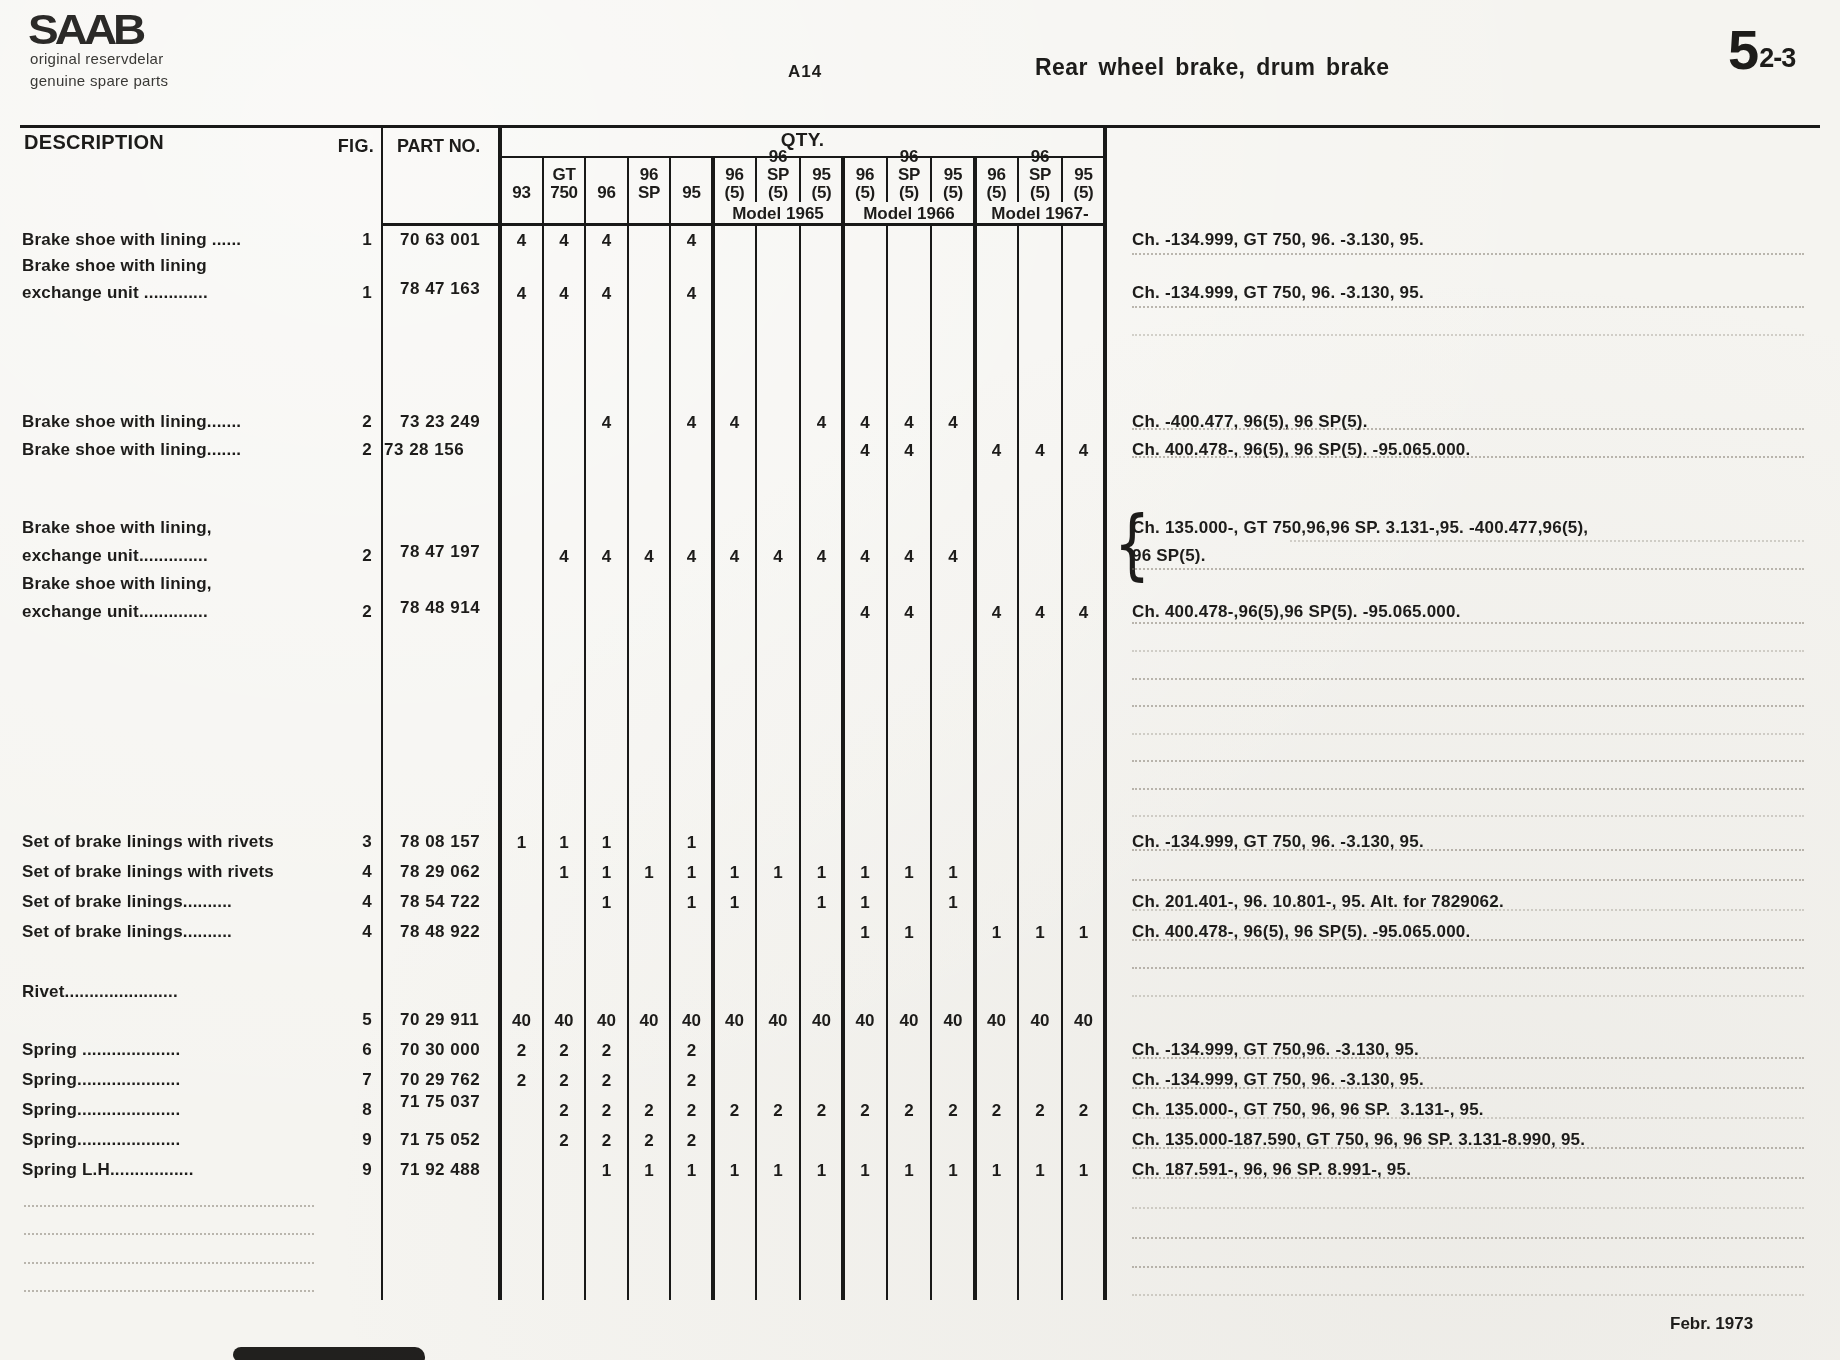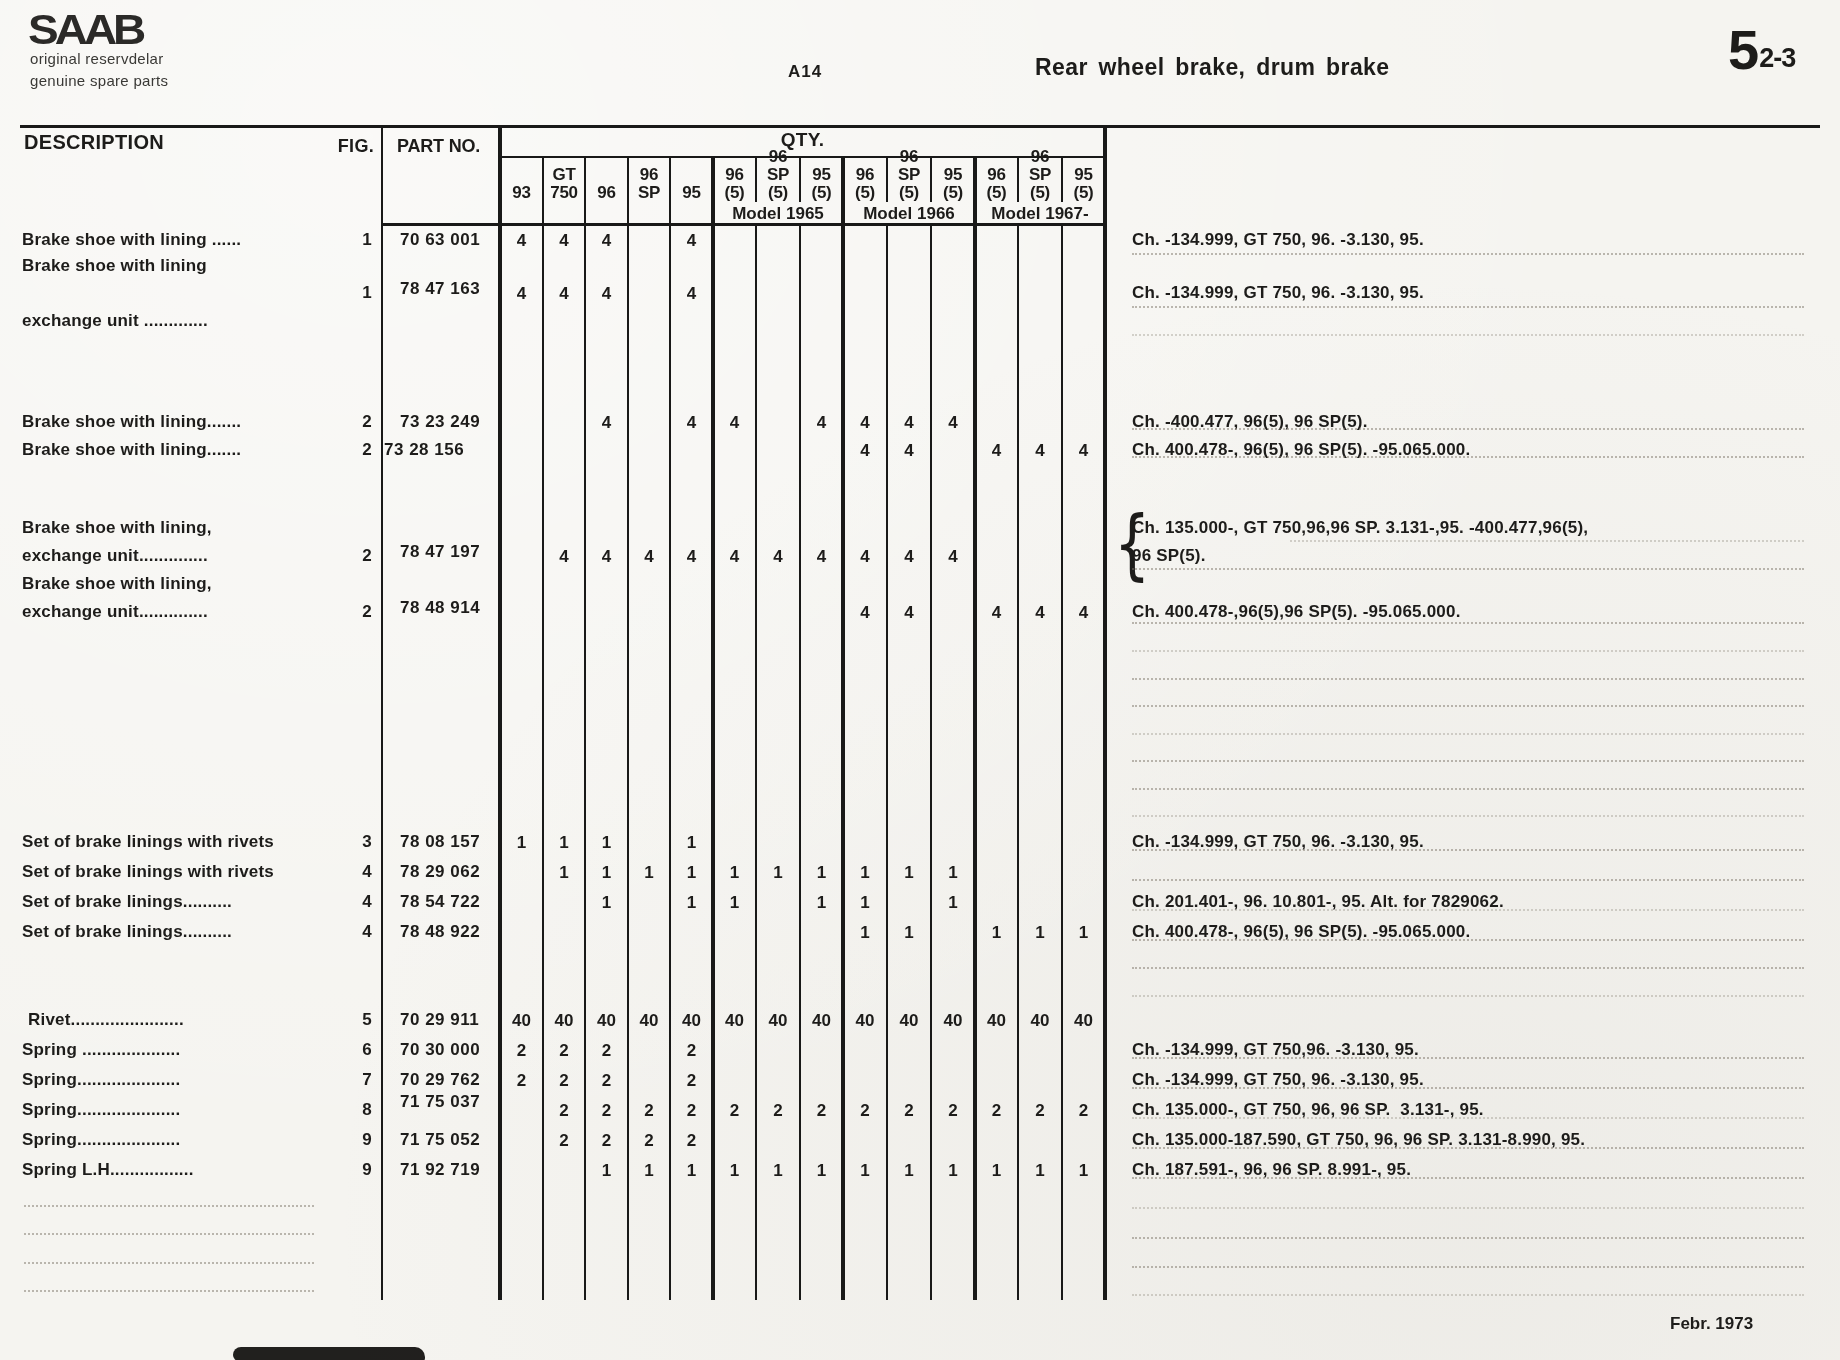--- a/index.html
+++ b/index.html
@@ -109,21 +109,21 @@
       <div class="modelhead" style="left: 975px; top: 204px; width: 130px;">Model 1967-</div>
       <div class="txt" style="left: 22px; top: 230px;">Brake shoe with lining ......</div>
       <div class="txt" style="left: 334px; top: 230px; width: 38px; text-align: right;">1</div>
       <div class="txt" style="left: 400px; top: 230px; letter-spacing: 0.5px;">70 63 001</div>
       <div class="qtyv" style="left: 500px; top: 231px; width: 43px;">4</div>
       <div class="qtyv" style="left: 543px; top: 231px; width: 42px;">4</div>
       <div class="qtyv" style="left: 585px; top: 231px; width: 43px;">4</div>
       <div class="qtyv" style="left: 670px; top: 231px; width: 43px;">4</div>
       <div class="txt" style="left: 1132px; top: 230px;">Ch. -134.999, GT 750, 96. -3.130, 95.</div>
       <div class="txt" style="left: 22px; top: 256px;">Brake shoe with lining</div>
-      <div class="txt" style="left: 22px; top: 283px; margin-top: 28px;">exchange unit .............</div>
+      <div class="txt" style="left: 22px; top: 283px;">exchange unit .............</div>
       <div class="txt" style="left: 334px; top: 283px; width: 38px; text-align: right;">1</div>
       <div class="txt" style="left: 400px; top: 279px; letter-spacing: 0.5px;">78 47 163</div>
       <div class="qtyv" style="left: 500px; top: 284px; width: 43px;">4</div>
       <div class="qtyv" style="left: 543px; top: 284px; width: 42px;">4</div>
       <div class="qtyv" style="left: 585px; top: 284px; width: 43px;">4</div>
       <div class="qtyv" style="left: 670px; top: 284px; width: 43px;">4</div>
       <div class="txt" style="left: 1132px; top: 283px;">Ch. -134.999, GT 750, 96. -3.130, 95.</div>
       <div class="txt" style="left: 22px; top: 412px;">Brake shoe with lining.......</div>
       <div class="txt" style="left: 334px; top: 412px; width: 38px; text-align: right;">2</div>
       <div class="txt" style="left: 400px; top: 412px; letter-spacing: 0.5px;">73 23 249</div>
@@ -204,21 +204,21 @@
       <div class="txt" style="left: 1132px; top: 892px;">Ch. 201.401-, 96. 10.801-, 95. Alt. for 7829062.</div>
       <div class="txt" style="left: 22px; top: 922px;">Set of brake linings..........</div>
       <div class="txt" style="left: 334px; top: 922px; width: 38px; text-align: right;">4</div>
       <div class="txt" style="left: 400px; top: 922px; letter-spacing: 0.5px;">78 48 922</div>
       <div class="qtyv" style="left: 843px; top: 923px; width: 44px;">1</div>
       <div class="qtyv" style="left: 887px; top: 923px; width: 44px;">1</div>
       <div class="qtyv" style="left: 975px; top: 923px; width: 43px;">1</div>
       <div class="qtyv" style="left: 1018px; top: 923px; width: 44px;">1</div>
       <div class="qtyv" style="left: 1062px; top: 923px; width: 43px;">1</div>
       <div class="txt" style="left: 1132px; top: 922px;">Ch. 400.478-, 96(5), 96 SP(5). -95.065.000.</div>
-      <div class="txt" style="left: 22px; top: 1010px; margin-left: 6px;">Rivet.......................</div>
+      <div class="txt" style="left: 22px; top: 982px;">Rivet.......................</div>
       <div class="txt" style="left: 334px; top: 1010px; width: 38px; text-align: right;">5</div>
       <div class="txt" style="left: 400px; top: 1010px; letter-spacing: 0.5px;">70 29 911</div>
       <div class="qtyv" style="left: 500px; top: 1011px; width: 43px;">40</div>
       <div class="qtyv" style="left: 543px; top: 1011px; width: 42px;">40</div>
       <div class="qtyv" style="left: 585px; top: 1011px; width: 43px;">40</div>
       <div class="qtyv" style="left: 628px; top: 1011px; width: 42px;">40</div>
       <div class="qtyv" style="left: 670px; top: 1011px; width: 43px;">40</div>
       <div class="qtyv" style="left: 713px; top: 1011px; width: 43px;">40</div>
       <div class="qtyv" style="left: 756px; top: 1011px; width: 44px;">40</div>
       <div class="qtyv" style="left: 800px; top: 1011px; width: 43px;">40</div>
@@ -264,21 +264,21 @@
       <div class="txt" style="left: 22px; top: 1130px;">Spring.....................</div>
       <div class="txt" style="left: 334px; top: 1130px; width: 38px; text-align: right;">9</div>
       <div class="txt" style="left: 400px; top: 1130px; letter-spacing: 0.5px;">71 75 052</div>
       <div class="qtyv" style="left: 543px; top: 1131px; width: 42px;">2</div>
       <div class="qtyv" style="left: 585px; top: 1131px; width: 43px;">2</div>
       <div class="qtyv" style="left: 628px; top: 1131px; width: 42px;">2</div>
       <div class="qtyv" style="left: 670px; top: 1131px; width: 43px;">2</div>
       <div class="txt" style="left: 1132px; top: 1130px;">Ch. 135.000-187.590, GT 750, 96, 96 SP. 3.131-8.990, 95.</div>
       <div class="txt" style="left: 22px; top: 1160px;">Spring L.H.................</div>
       <div class="txt" style="left: 334px; top: 1160px; width: 38px; text-align: right;">9</div>
-      <div class="txt" style="left: 400px; top: 1160px; letter-spacing: 0.5px;">71 92 719</div>
+      <div class="txt" style="left: 400px; top: 1160px; letter-spacing: 0.5px;">71 92 488</div>
       <div class="qtyv" style="left: 585px; top: 1161px; width: 43px;">1</div>
       <div class="qtyv" style="left: 628px; top: 1161px; width: 42px;">1</div>
       <div class="qtyv" style="left: 670px; top: 1161px; width: 43px;">1</div>
       <div class="qtyv" style="left: 713px; top: 1161px; width: 43px;">1</div>
       <div class="qtyv" style="left: 756px; top: 1161px; width: 44px;">1</div>
       <div class="qtyv" style="left: 800px; top: 1161px; width: 43px;">1</div>
       <div class="qtyv" style="left: 843px; top: 1161px; width: 44px;">1</div>
       <div class="qtyv" style="left: 887px; top: 1161px; width: 44px;">1</div>
       <div class="qtyv" style="left: 931px; top: 1161px; width: 44px;">1</div>
       <div class="qtyv" style="left: 975px; top: 1161px; width: 43px;">1</div>

